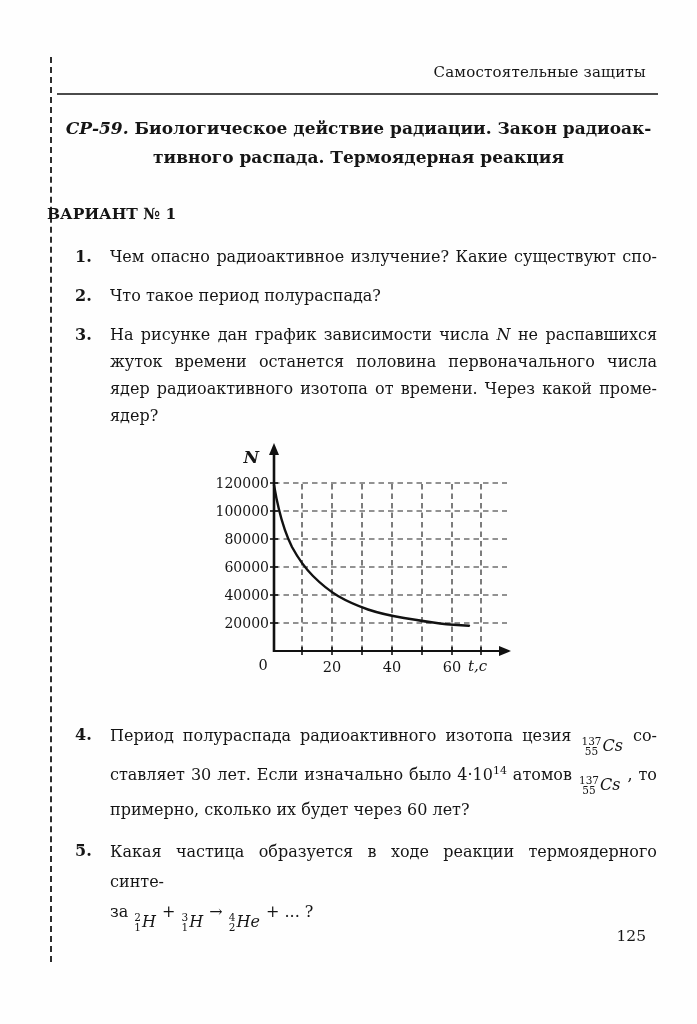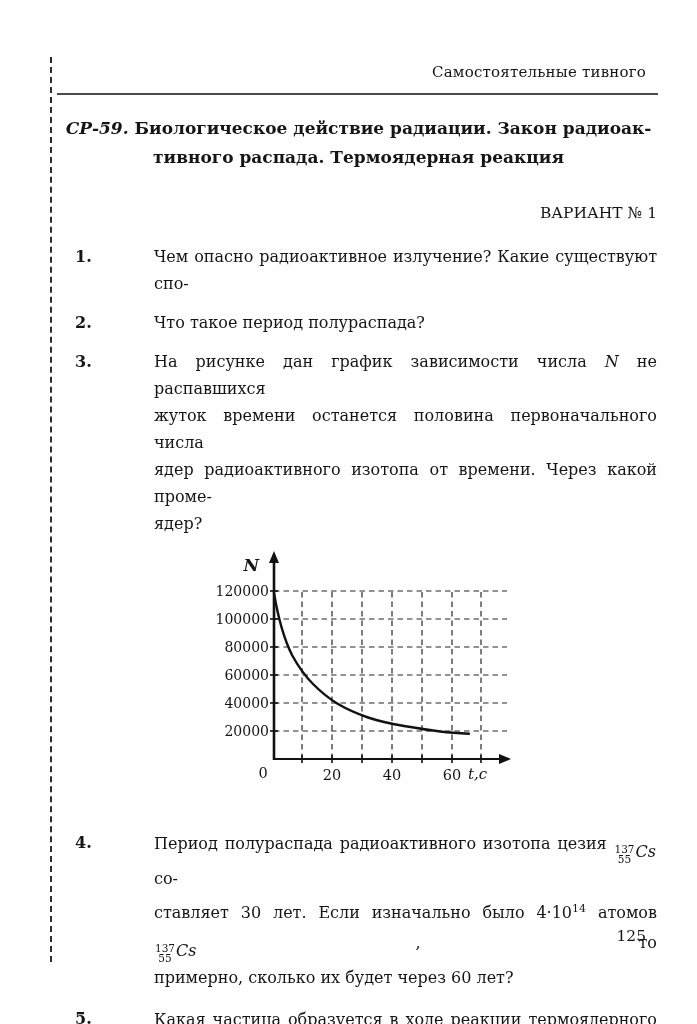--- a/index.html
+++ b/index.html
@@ -30,57 +30,57 @@
   }
   .title {
     position: absolute;
     top: 114px; left: 60px; width: 597px;
     text-align: center;
     font-weight: bold;
     font-size: 17px; line-height: 29px;
   }
   .variant {
     position: absolute;
-    top: 204px; left: 60px; width: 597px;
-    text-align: right;
-    font-weight: normal;
+    top: 204px; left: 47px; width: 597px;
+    text-align: left;
+    font-weight: bold;
     font-size: 15.5px;
   }
   .questions {
     position: absolute;
     top: 243px; left: 75px; width: 582px;
     font-size: 16px;
   }
   .q { display: flex; margin-bottom: 12px; }
   .q-num { flex: none; width: 35px; font-weight: bold; line-height: 27px; }
   .q-body { flex: 1 1 auto; min-width: 0; }
-  .q-line { line-height: 27px; margin-left: 44px; }
+  .q-line { line-height: 27px; }
   .q-line.j { text-align: justify; text-align-last: justify; }
   .q.tall .q-line { line-height: 30px; }
   .figure { margin: 12px 0 16px 103px; width: 300px; }
   svg text { font-family: "DejaVu Serif", "Liberation Serif", serif; fill: #151515; }
   .page-num {
     position: absolute;
     top: 927px; right: 51px;
     font-size: 15.5px;
   }
   
-  .nuc { display: inline-flex; white-space: nowrap; vertical-align: -4px; margin: 0 1px; }
+  .nuc { display: inline-flex; align-items: center; white-space: nowrap; vertical-align: -4px; margin: 0 1px; }
   .nuc .st { display: inline-flex; flex-direction: column; align-items: center; font-size: 10.5px; line-height: 10px; margin-right: 1px; }
   .nuc .sym { font-size: 16px; line-height: 1; font-style: italic; }
   sup { font-size: 11px; }
 </style>
 </head>
 <body>
 
 <div class="page">
 
   <div class="cut-line"></div>
 
-  <div class="header-right">Самостоятельные тивного</div>
+  <div class="header-right">Самостоятельные защиты</div>
   <div class="rule"></div>
 
   <div class="title">
     <div class="t-line"><i>СР-59.</i> Биологическое действие радиации. Закон радиоак-</div>
     <div class="t-line">тивного распада. Термоядерная реакция</div>
   </div>
 
   <div class="variant">ВАРИАНТ № 1</div>
 
   <div class="questions">

